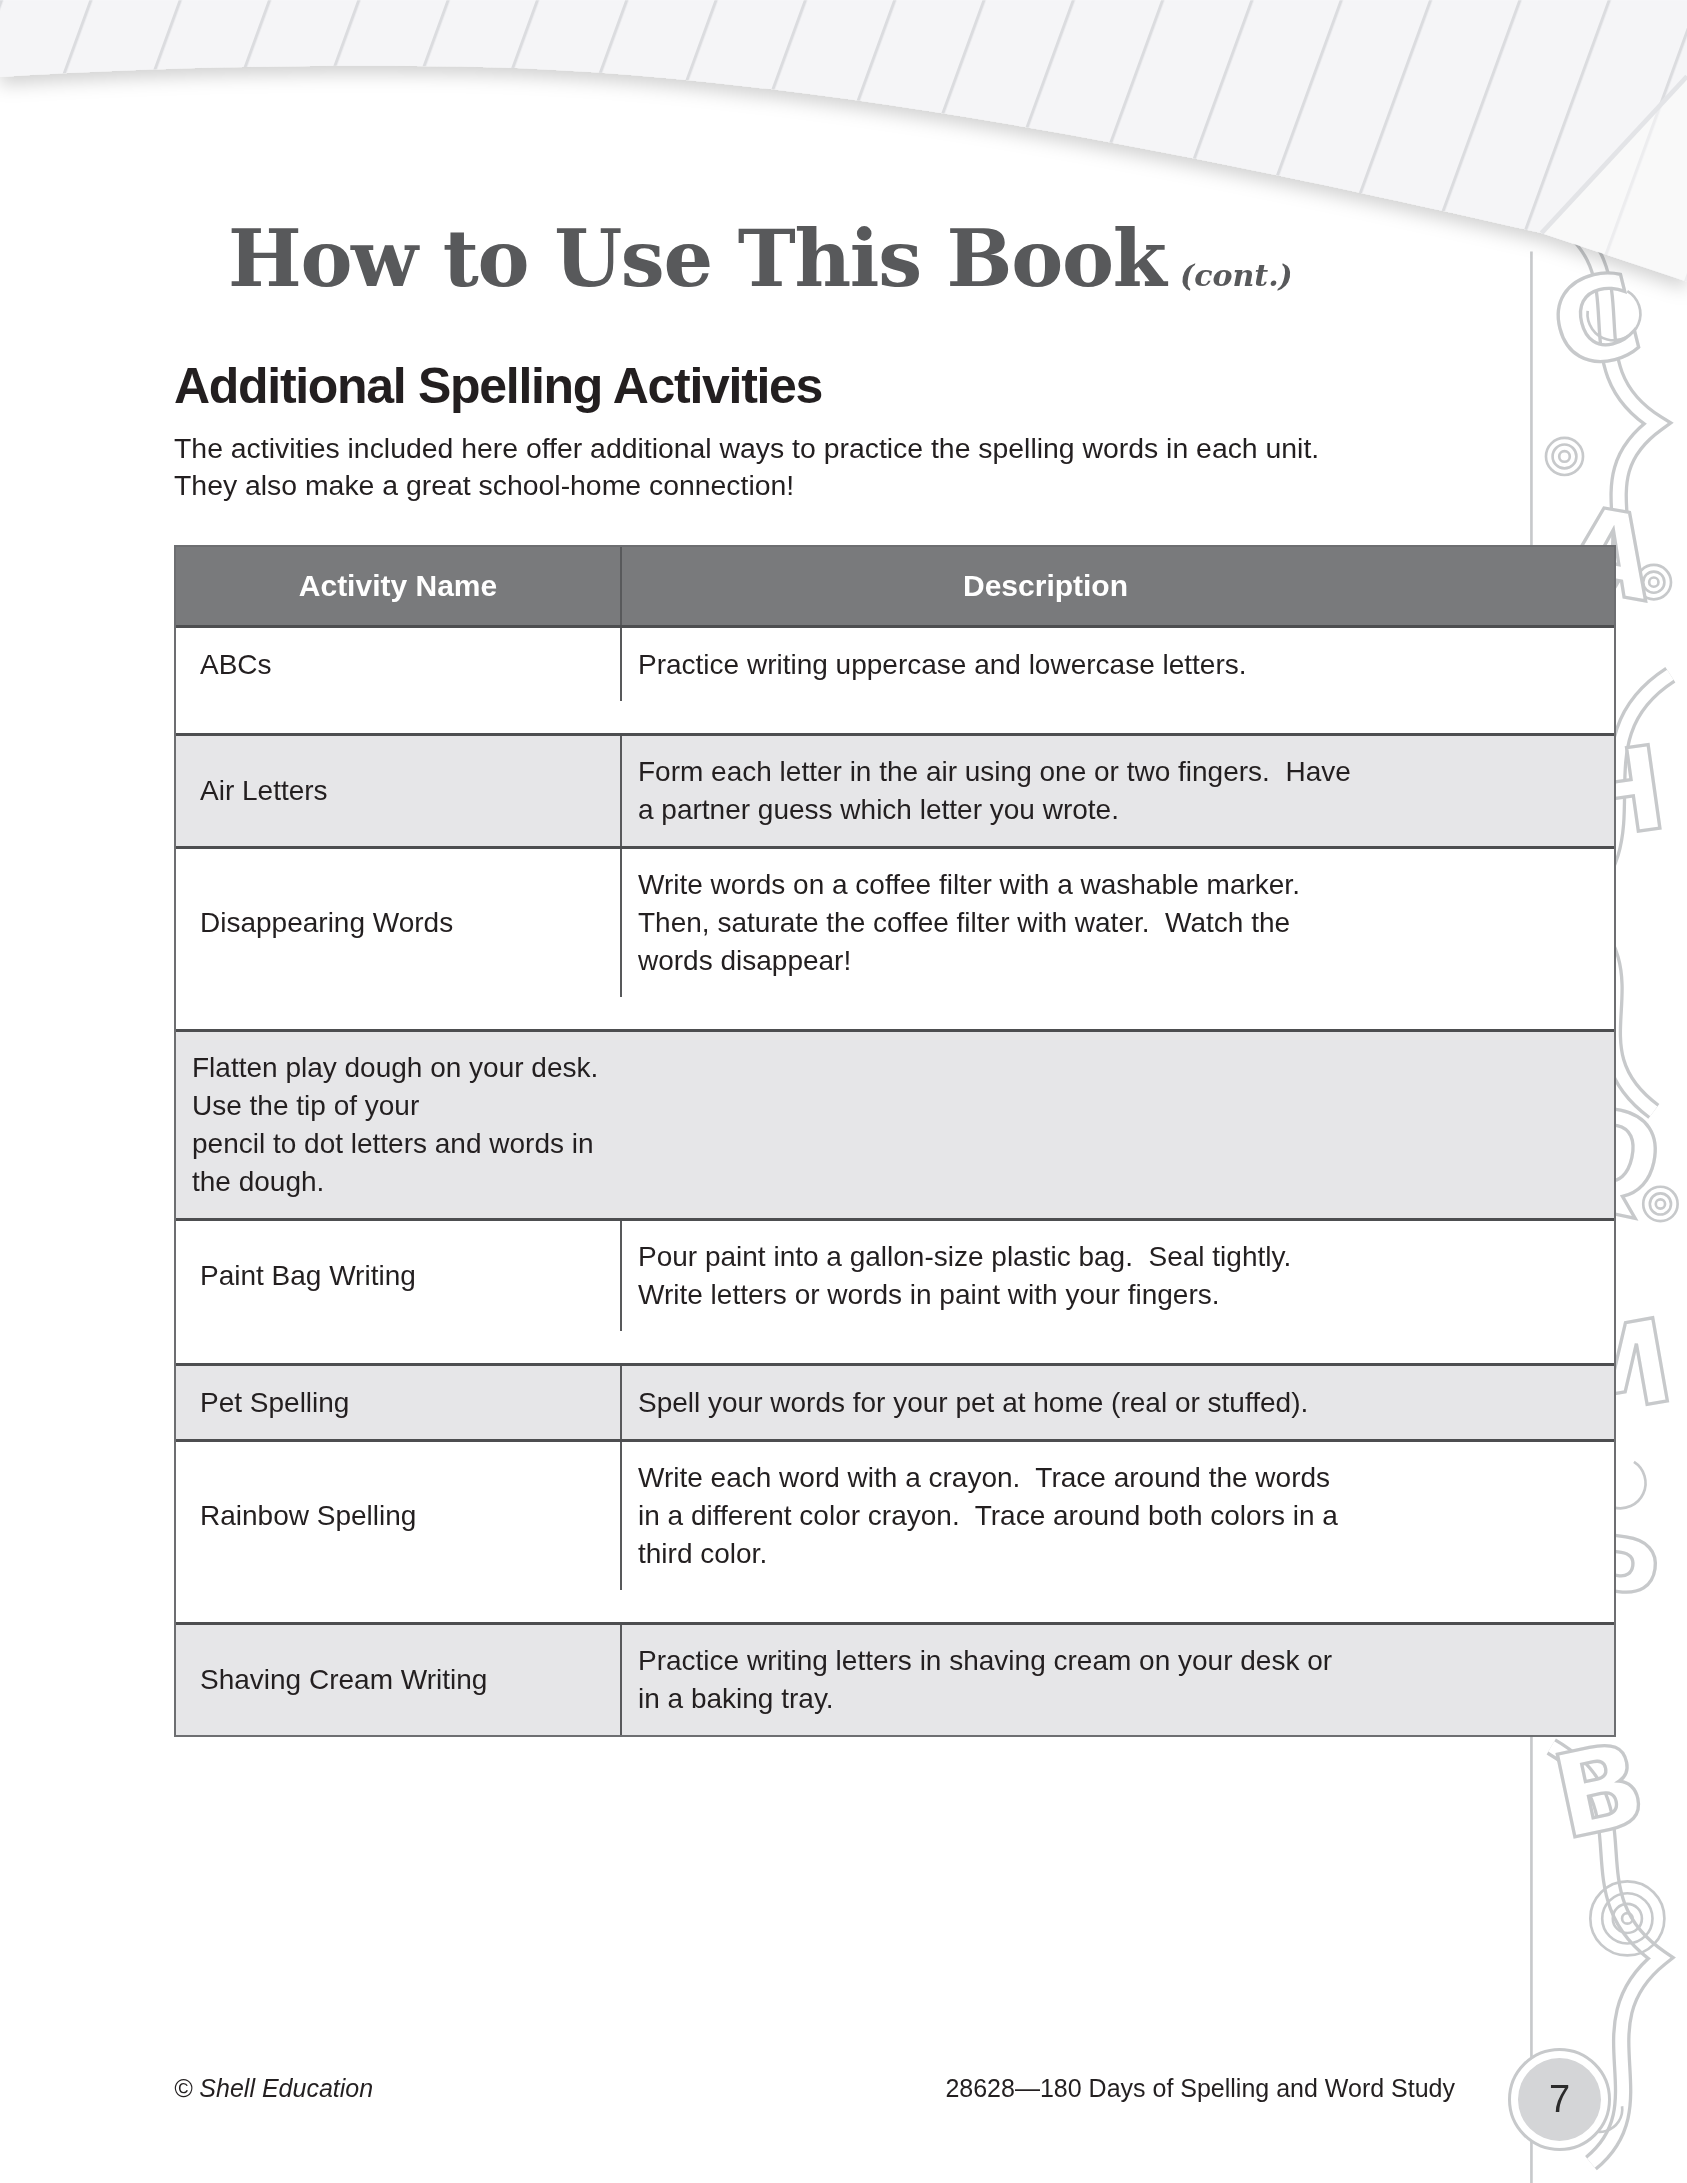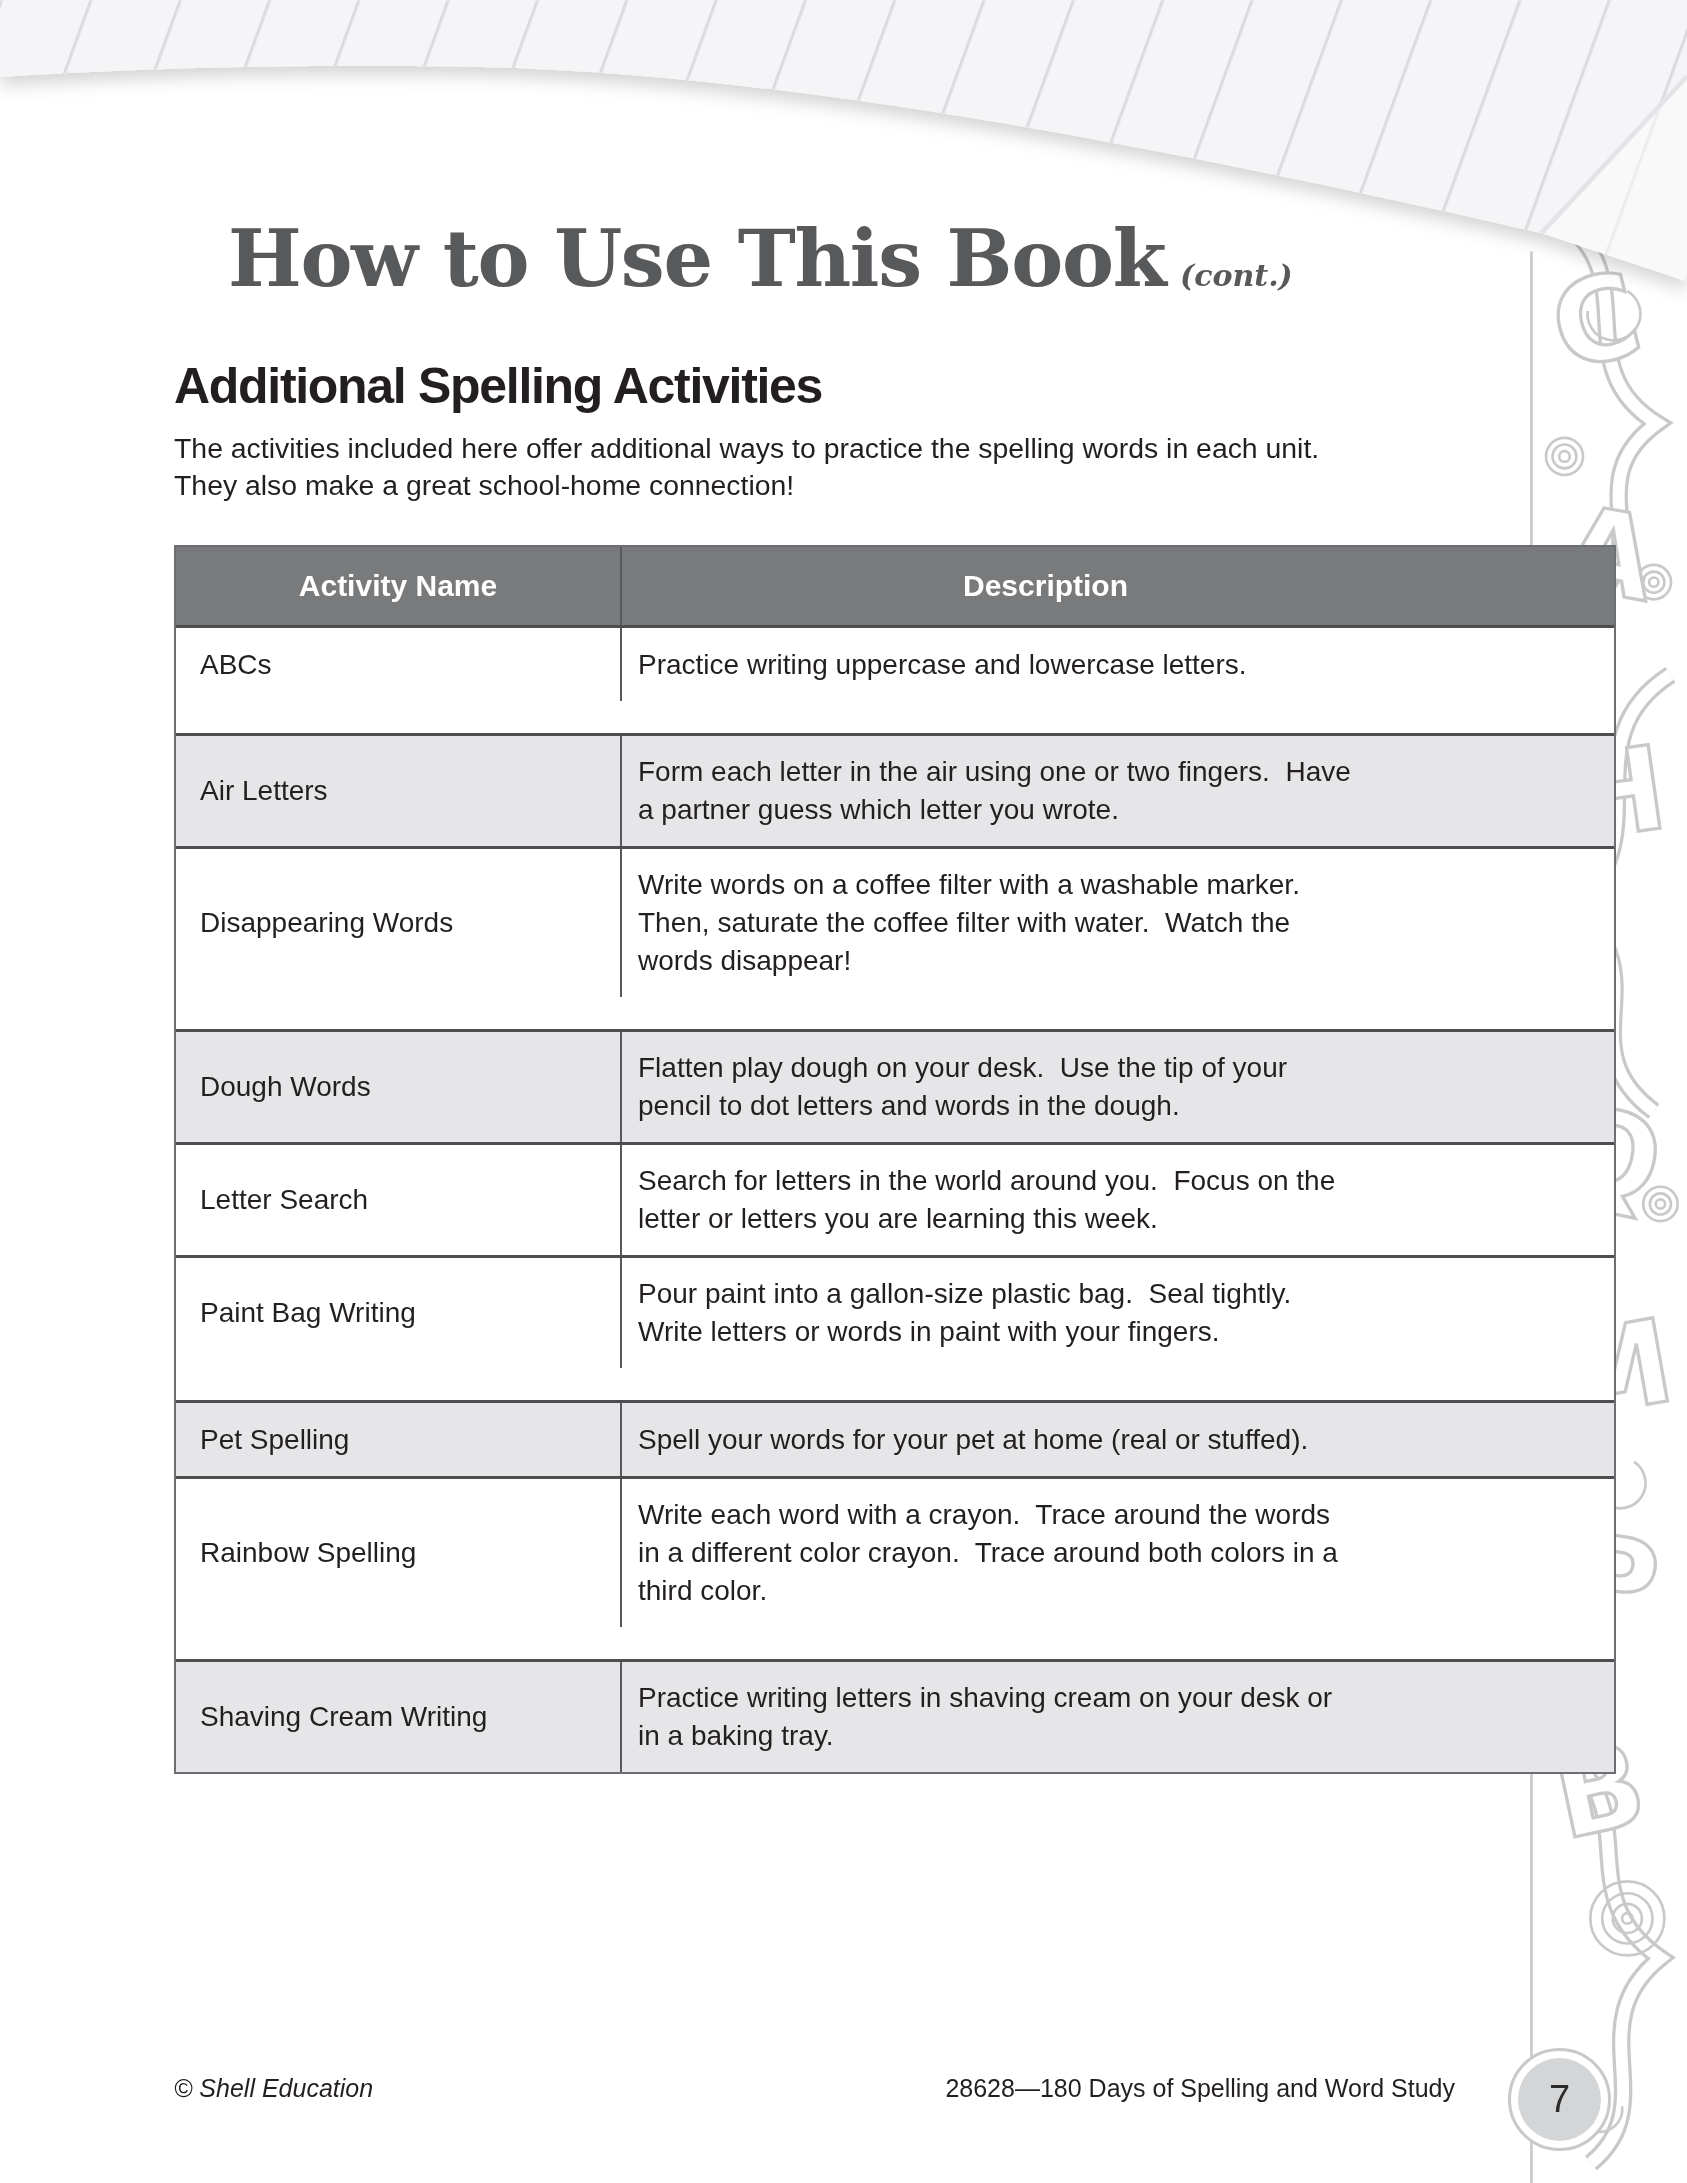--- a/index.html
+++ b/index.html
@@ -187,28 +187,22 @@
           <div class="cell desc-cell">Form each letter in the air using one or two fingers.  Have
 a partner guess which letter you wrote.</div>
         </div>
         <div class="trow">
           <div class="cell name-cell">Disappearing Words</div>
           <div class="cell desc-cell">Write words on a coffee filter with a washable marker.
 Then, saturate the coffee filter with water.  Watch the
 words disappear!</div>
         </div>
         <div class="trow shaded">
-          <div class="cell name-cell">Dough Words</div>
           <div class="cell desc-cell">Flatten play dough on your desk.  Use the tip of your
 pencil to dot letters and words in the dough.</div>
-        </div>
-        <div class="trow">
-          <div class="cell name-cell">Letter Search</div>
-          <div class="cell desc-cell">Search for letters in the world around you.  Focus on the
-letter or letters you are learning this week.</div>
         </div>
         <div class="trow">
           <div class="cell name-cell">Paint Bag Writing</div>
           <div class="cell desc-cell">Pour paint into a gallon-size plastic bag.  Seal tightly.
 Write letters or words in paint with your fingers.</div>
         </div>
         <div class="trow shaded">
           <div class="cell name-cell">Pet Spelling</div>
           <div class="cell desc-cell">Spell your words for your pet at home (real or stuffed).</div>
         </div>

